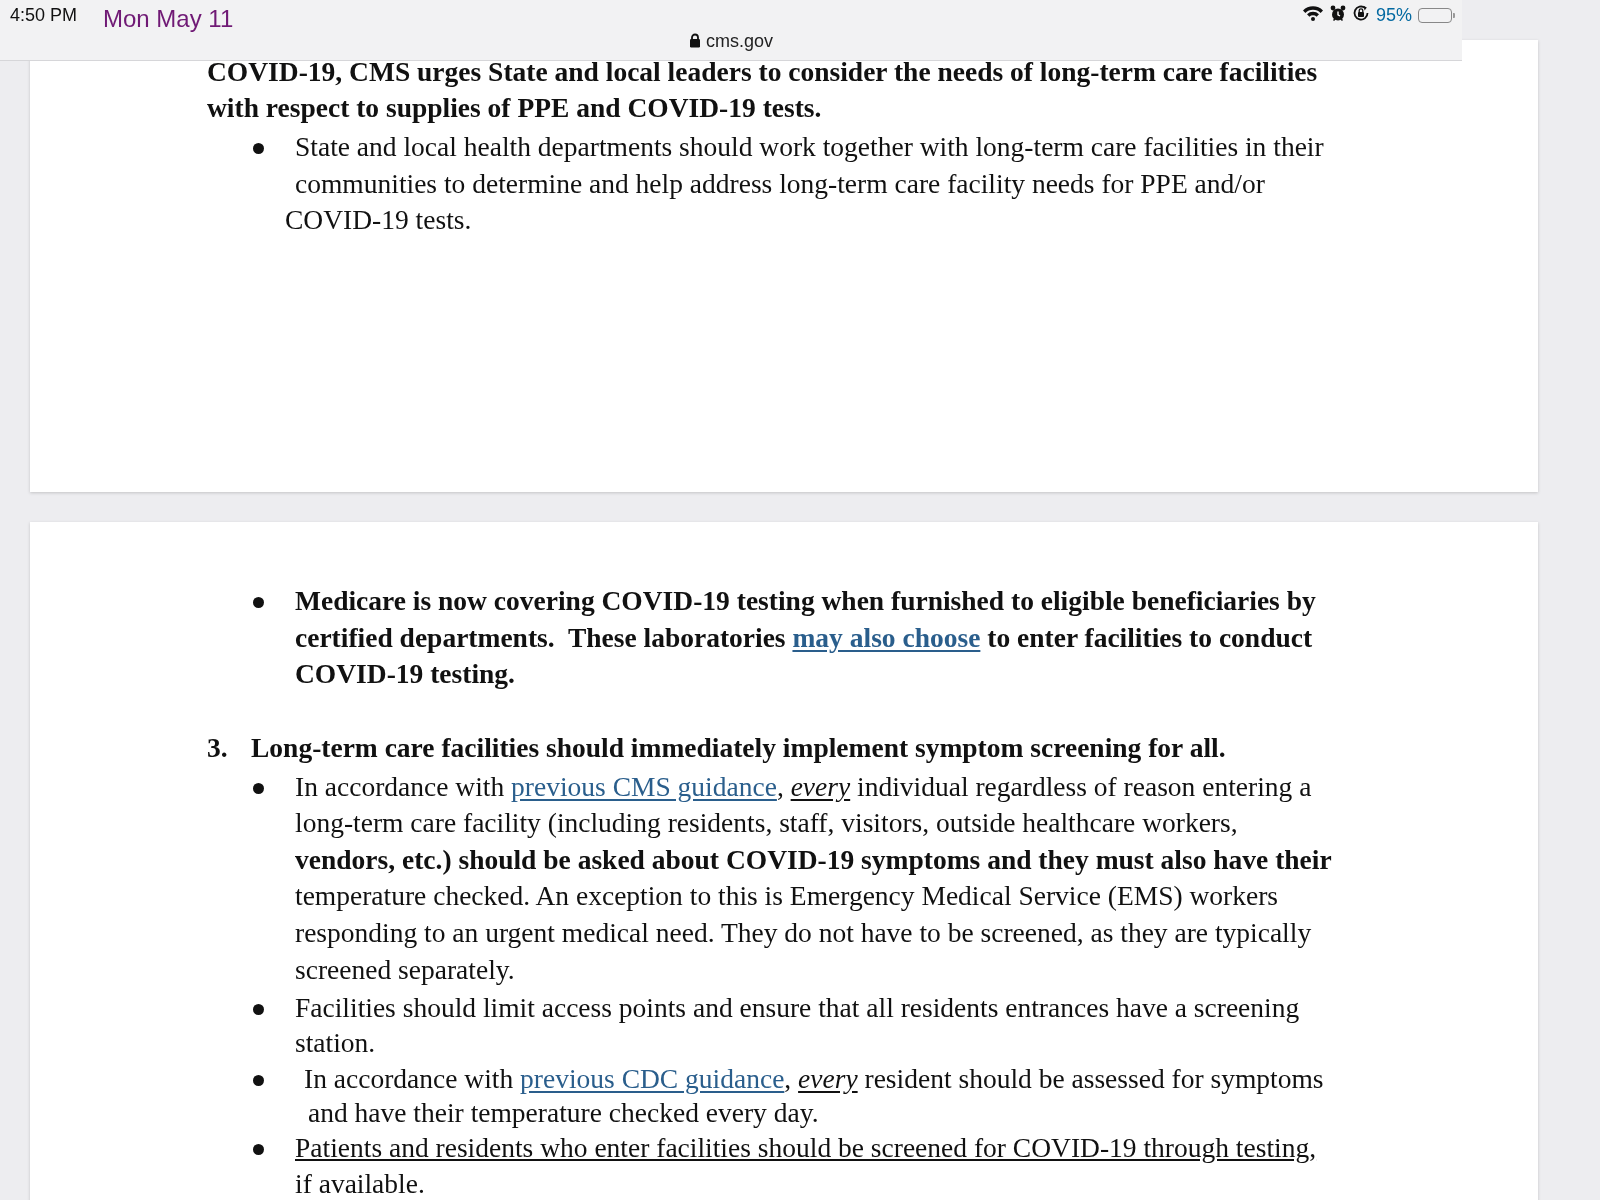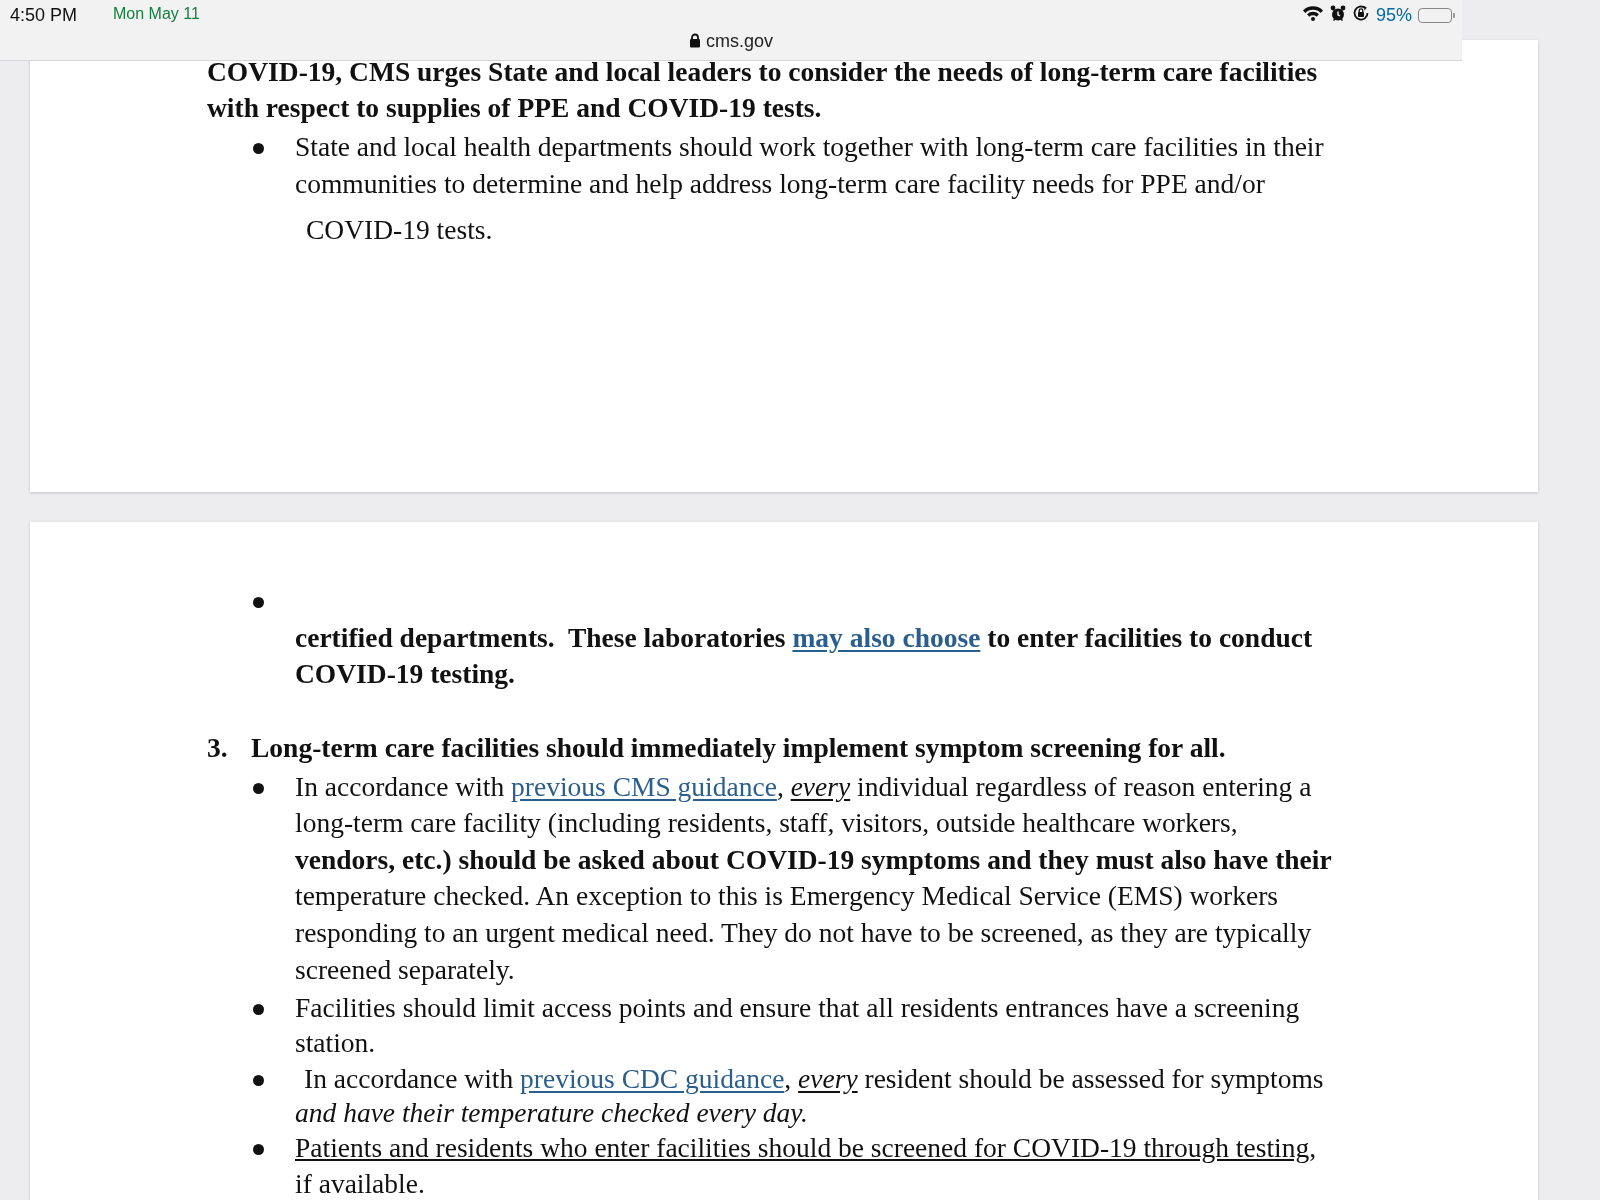--- a/index.html
+++ b/index.html
@@ -9,21 +9,21 @@
     position: relative;
     font-family: "Liberation Sans", sans-serif;
   }
   .status-bar {
     position: absolute; left: 0; top: 0; width: 1462px; height: 60px;
     background: #f2f2f3;
     border-bottom: 1px solid #d6d6d9;
     z-index: 5;
   }
   .status-time { position: absolute; left: 10px; top: 5px; font-size: 18px; color: #111; }
-  .status-date { position: absolute; left: 113px; top: 5px; font-size: 16px; color: #15803d; }
+  .status-date { position: absolute; left: 103px; top: 5px; font-size: 24px; color: #701a75; }
   .status-right { position: absolute; right: 10px; top: 4px; display: flex; align-items: center; gap: 6px; font-size: 18px; color: #0369a1; }
   .url-bar {
     position: absolute; left: 0; right: 0; top: 31px; text-align: center;
     font-size: 18px; color: #222;
   }
   .url-bar .lock { display: inline-block; vertical-align: -1px; margin-right: 5px; }
   .battery {
     display: inline-block; width: 34px; height: 15px; border: 1.5px solid #888; border-radius: 4px;
     position: relative; padding: 1.5px; box-sizing: border-box;
   }
@@ -96,26 +96,27 @@
   </div>
 </div>
 
 <div class="page page1 doc">
   <div class="abs bold line" style="left:177px; top:14px;">COVID-19, CMS urges State and local leaders to consider the needs of long-term care facilities</div>
   <div class="abs bold line" style="left:177px; top:50px;">with respect to supplies of PPE and COVID-19 tests.</div>
 
   <span class="bullet" style="left:223px; top:103px;"></span>
   <div class="abs line" style="left:265px; top:89px;">State and local health departments should work together with long-term care facilities in their</div>
   <div class="abs line" style="left:265px; top:126px;">communities to determine and help address long-term care facility needs for PPE and/or</div>
-  <div class="abs line" style="left:276px; top:162px;margin-top:10px;">COVID-19 tests.</div>
+  <div class="abs line" style="left:255px; top:162px;">COVID-19 tests.</div>
 </div>
 
 <div class="page page2 doc">
 
   <span class="bullet" style="left:223px; top:75px;"></span>
+  <div class="abs bold line" style="left:265px; top:61px;">Medicare is now covering COVID-19 testing when furnished to eligible beneficiaries by</div>
   <div class="abs bold line" style="left:265px; top:98px;">
     <span style="white-space:pre">certified departments.  These laboratories </span><a class="lnk" href="#">may also choose</a><span style="white-space:pre"> to enter facilities to conduct</span>
   </div>
   <div class="abs bold line" style="left:265px; top:134px;">COVID-19 testing.</div>
 
   <div class="abs bold line" style="left:177px; top:208px;">3.</div>
   <div class="abs bold line" style="left:221px; top:208px;">Long-term care facilities should immediately implement symptom screening for all.</div>
 
   <span class="bullet" style="left:223px; top:261px;"></span>
   <div class="abs line" style="left:265px; top:247px;">
@@ -128,18 +129,18 @@
   <div class="abs line" style="left:265px; top:393px;">responding to an urgent medical need. They do not have to be screened, as they are typically</div>
 
   <span class="bullet" style="left:223px; top:482px;"></span>
   <div class="abs line" style="left:265px; top:468px;">Facilities should limit access points and ensure that all residents entrances have a screening</div>
   <div class="abs line" style="left:265px; top:503px;">station.</div>
 
   <span class="bullet" style="left:223px; top:553px;"></span>
   <div class="abs line" style="left:274px; top:539px;">
     <span style="white-space:pre">In accordance with </span><a class="lnk" href="#">previous CDC guidance</a><span style="white-space:pre">, </span><span class="em-u">every</span><span style="white-space:pre"> resident should be assessed for symptoms</span>
   </div>
-  <div class="abs line" style="left:265px; top:573px;font-style:italic;">and have their temperature checked every day.</div>
+  <div class="abs line" style="left:278px; top:573px;">and have their temperature checked every day.</div>
 
   <span class="bullet" style="left:223px; top:622px;"></span>
   <div class="abs line" style="left:265px; top:608px;text-decoration:underline;">Patients and residents who enter facilities should be screened for COVID-19 through testing,</div>
   <div class="abs line" style="left:265px; top:644px;">if available.</div>
 </div>
 
 </body></html>

